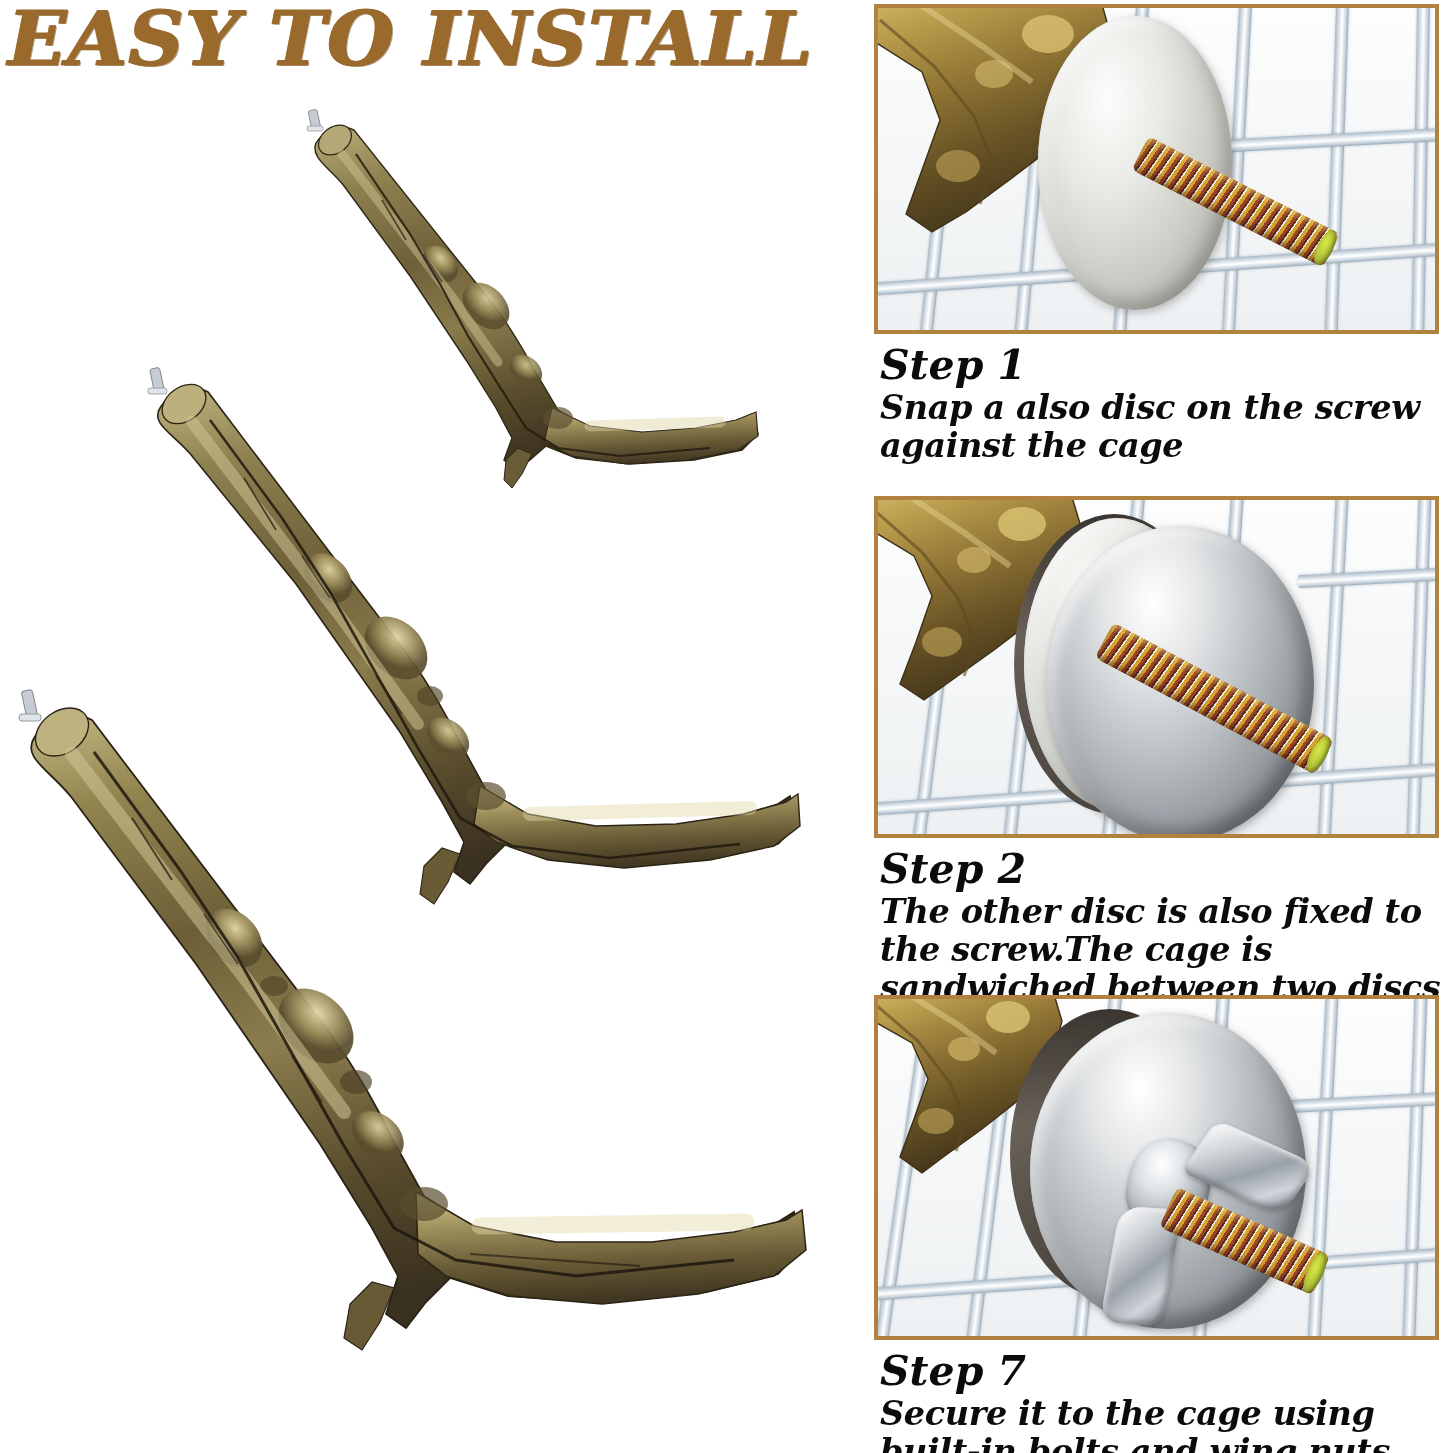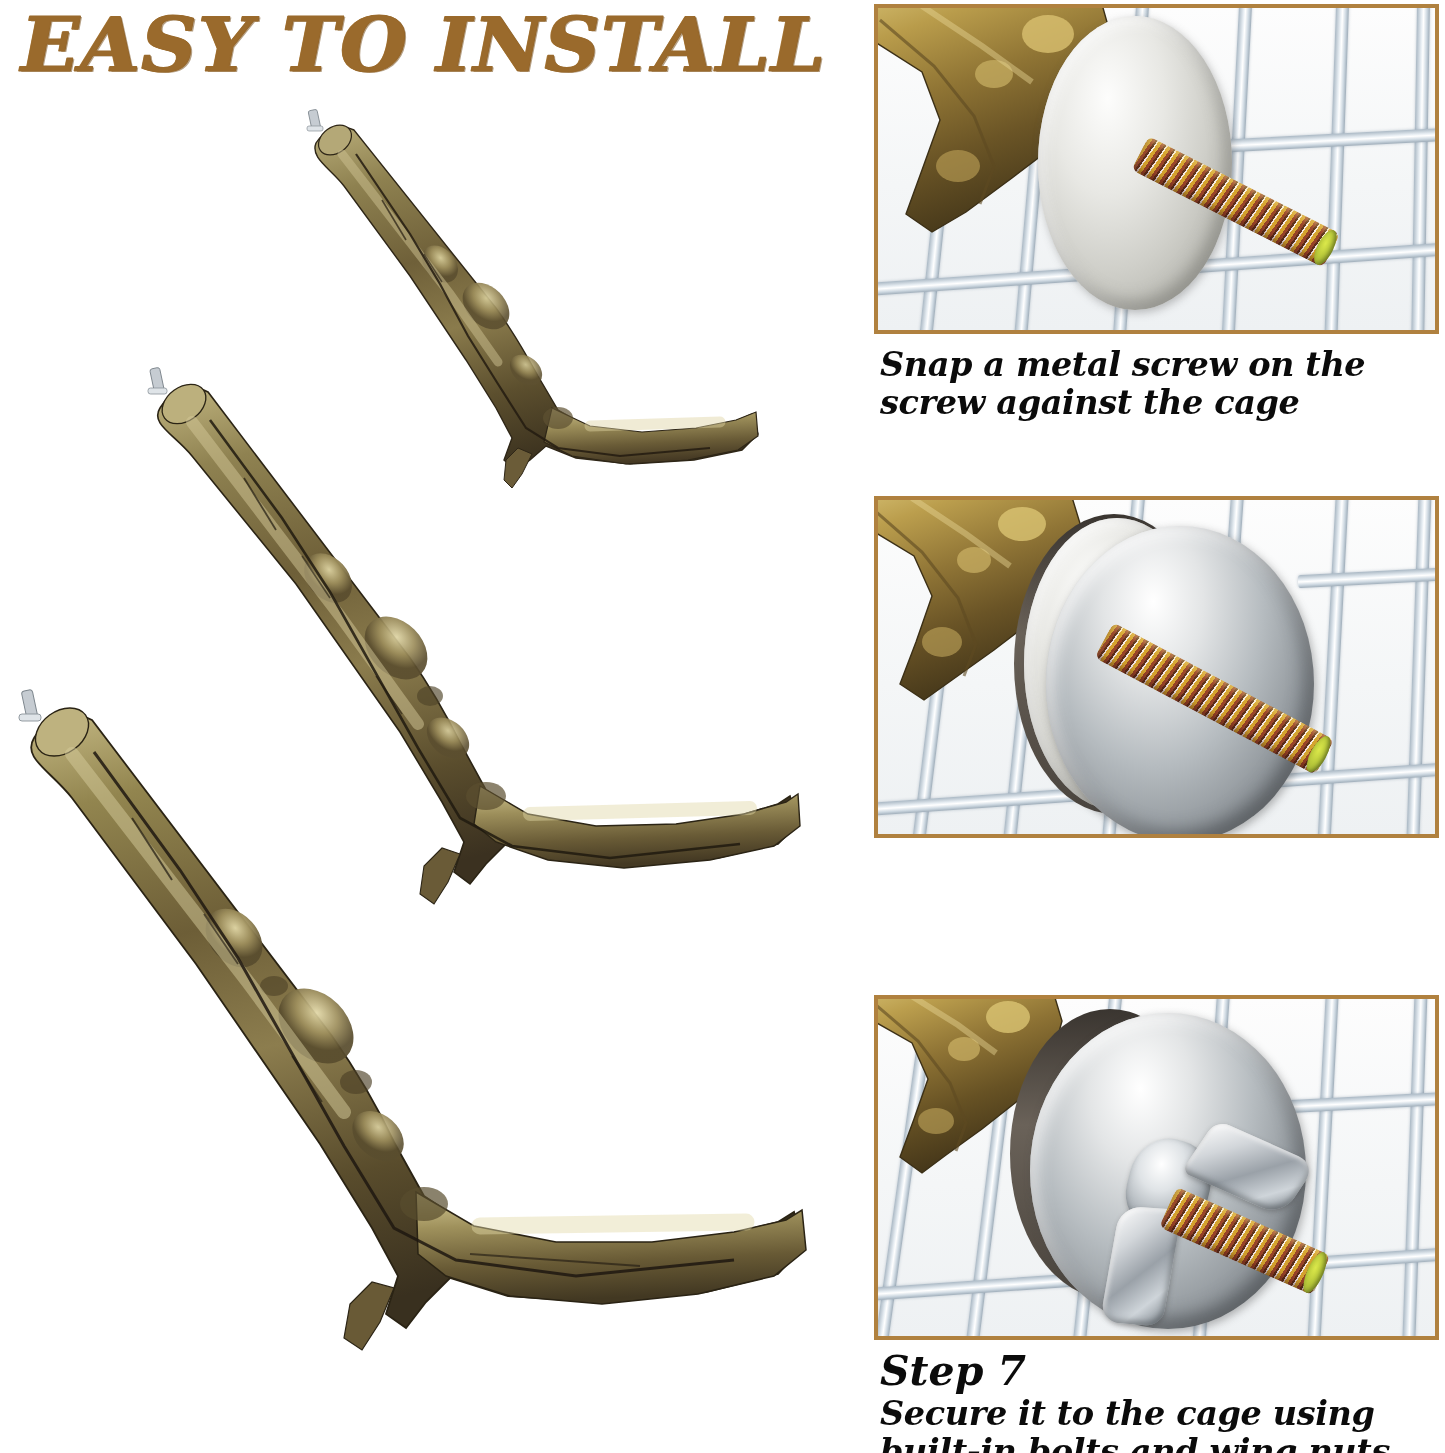--- a/index.html
+++ b/index.html
@@ -12,23 +12,23 @@
   }
   #root {
     position: relative;
     width: 1445px; height: 1453px;
     background: #ffffff;
   }
 
   
   #title-banner {
     position: absolute;
-    left: 21px; top: 2px;
+    left: 8px; top: 2px;
     width: 852px; height: 86px;
-    display: flex; align-items: center;
+    display: flex; align-items: flex-start;
   }
   #title-text {
     font-family: "DejaVu Serif", "Liberation Serif", serif;
     font-weight: 700;
     font-style: italic;
     font-size: 74px;
     letter-spacing: 1.5px;
     line-height: 1;
     color: #9A6A2C;
     white-space: nowrap;
@@ -381,21 +381,22 @@
           </svg>
 
           <div class="disc" style="left:160px; top:8px; width:194px; height:294px;"></div>
 
           <div class="bolt" style="left:262px; top:126px; width:215px; height:38px; transform:rotate(27deg);">
             <div class="bolt-tip"></div>
           </div>
         </div>
       </div>
       <div class="step-caption">
-        <div class="step-body">Snap a metal screw on the screw against  the cage</div>
+        <div class="step-heading">Step 1</div>
+        <div class="step-body">Snap a also disc on the screw against  the cage</div>
       </div>
     </div>
 
     <div class="step-block" style="top:496px;">
       <div class="photo-frame" style="height:342px;">
         <div class="photo-inner">
           <div class="wire-v" style="left:54px; top:-20px; width:13px; height:400px; transform:rotate(7deg);"></div>
           <div class="wire-v" style="left:142px; top:-20px; width:13px; height:400px; transform:rotate(6deg);"></div>
           <div class="wire-v" style="left:238px; top:-20px; width:13px; height:400px; transform:rotate(5deg);"></div>
           <div class="wire-v" style="left:340px; top:-20px; width:13px; height:400px; transform:rotate(4deg);"></div>
@@ -426,20 +427,24 @@
           <div class="disc-rim" style="left:136px; top:14px; width:200px; height:300px;"></div>
           <div class="disc" style="left:146px; top:18px; width:186px; height:292px;"></div>
 
           <div class="disc-shiny" style="left:168px; top:26px; width:268px; height:316px;"></div>
 
           <div class="bolt" style="left:226px; top:120px; width:250px; height:40px; transform:rotate(28deg);">
             <div class="bolt-tip"></div>
           </div>
         </div>
       </div>
+      <div class="step-caption">
+        <div class="step-heading">Step 2</div>
+        <div class="step-body">The other disc is also fixed to the screw.The cage is sandwiched between two discs</div>
+      </div>
     </div>
 
     <div class="step-block" style="top:995px;">
       <div class="photo-frame" style="height:345px;">
         <div class="photo-inner">
           <div class="wire-v" style="left:20px; top:-20px; width:13px; height:400px; transform:rotate(8deg);"></div>
           <div class="wire-v" style="left:108px; top:-20px; width:13px; height:400px; transform:rotate(7deg);"></div>
           <div class="wire-v" style="left:212px; top:-20px; width:13px; height:400px; transform:rotate(6deg);"></div>
           <div class="wire-v" style="left:326px; top:-20px; width:13px; height:400px; transform:rotate(4deg);"></div>
           <div class="wire-v" style="left:438px; top:-20px; width:13px; height:400px; transform:rotate(3deg);"></div>

